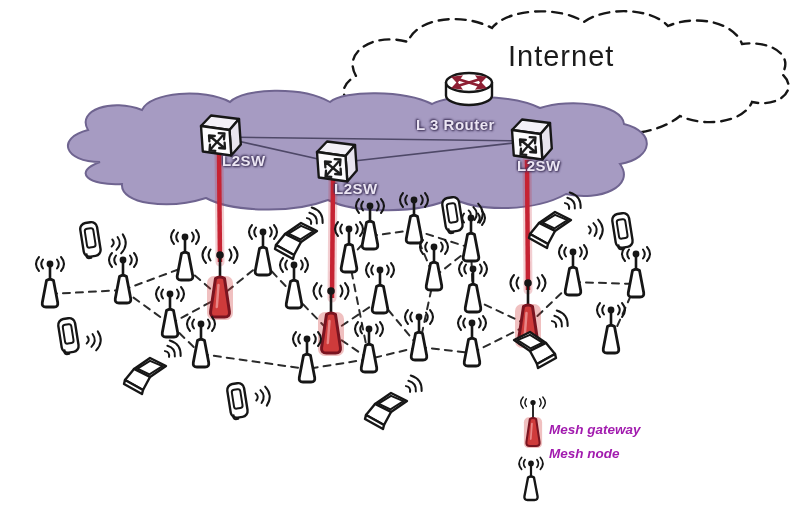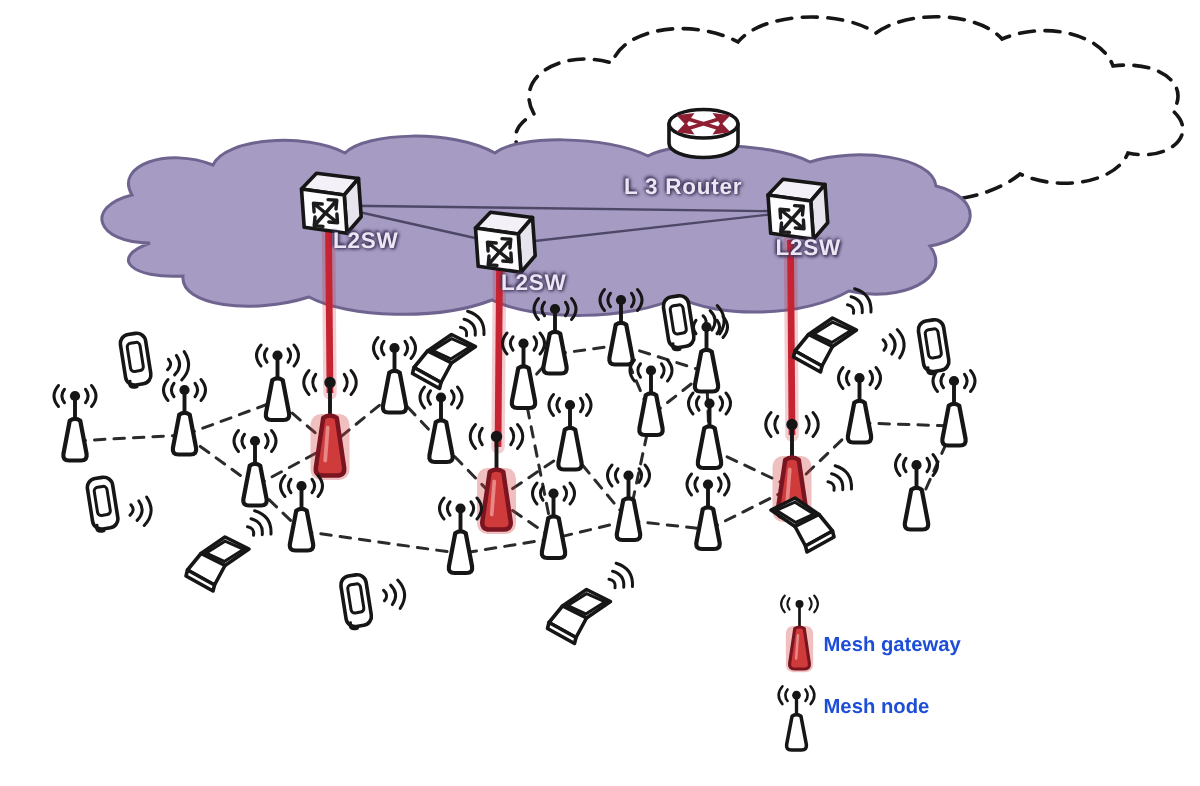--- a/index.html
+++ b/index.html
@@ -24,23 +24,23 @@
   .sw-face{stroke:#161616;stroke-width:2.4;stroke-linejoin:round;}
 
   .lbl{position:absolute;white-space:nowrap;pointer-events:none;}
   .lbl-cloudtxt{color:#ece6f4;font-weight:700;font-size:15px;letter-spacing:.5px;
       text-shadow:1px 1px 2px #42365c,-1px -1px 2px #42365c,0 0 3px #42365c;margin-left:12px;}
   .lbl-internet{left:508px;top:40px;font-size:29px;color:#1b1b1b;letter-spacing:1px;}
   .lbl-router{left:404px;top:116px;}
   .lbl-sw1{left:210px;top:152px;}
   .lbl-sw2{left:322px;top:180px;}
   .lbl-sw3{left:505px;top:157px;}
-  .lbl-legend{color:#1d4ed8;font-size:13.5px;font-weight:600;}
+  .lbl-legend{color:#a21caf;font-size:13.5px;font-weight:600;font-style:italic;}
   .lbl-legend-gw{left:549px;top:422px;}
-  .lbl-legend-node{left:549px;top:463px;}
+  .lbl-legend-node{left:549px;top:446px;}
 </style>
 </head>
 <body>
 
 <div class="stage">
   <svg id="net" width="800" height="524" viewBox="0 0 800 524">
     <defs>
       <g id="sym-node">
         <path class="ink" d="M9 5 Q3 12 9 19"></path>
         <path class="ink" d="M13 7.5 Q9.5 12 13 16.5"></path>
@@ -206,19 +206,20 @@
         <use href="#sym-waves" xlink:href="#sym-waves" transform="translate(554,324) rotate(-35) scale(1,1) translate(-2,-15)"></use>
         <use href="#sym-waves" xlink:href="#sym-waves" transform="translate(112,243) rotate(5) scale(1,1) translate(-2,-15)"></use>
         <use href="#sym-waves" xlink:href="#sym-waves" transform="translate(87,340) rotate(5) scale(1,1) translate(-2,-15)"></use>
         <use href="#sym-waves" xlink:href="#sym-waves" transform="translate(469,214) rotate(-5) scale(1,1) translate(-2,-15)"></use>
         <use href="#sym-waves" xlink:href="#sym-waves" transform="translate(256,397) rotate(-5) scale(1,1) translate(-2,-15)"></use>
         <use href="#sym-gateway" xlink:href="#sym-gateway" transform="translate(533,446) rotate(0) scale(0.7,0.7) translate(-24,-72)"></use>
         <use href="#sym-node" xlink:href="#sym-node" transform="translate(531,500) rotate(0) scale(0.85,0.85) translate(-20,-55)"></use>
       </g>
   </svg>
 
+  <div class="lbl lbl-internet">Internet</div>
   <div class="lbl lbl-cloudtxt lbl-router">L 3 Router</div>
   <div class="lbl lbl-cloudtxt lbl-sw1">L2SW</div>
   <div class="lbl lbl-cloudtxt lbl-sw2">L2SW</div>
   <div class="lbl lbl-cloudtxt lbl-sw3">L2SW</div>
   <div class="lbl lbl-legend lbl-legend-gw">Mesh gateway</div>
   <div class="lbl lbl-legend lbl-legend-node">Mesh node</div>
 </div>
 
 </body></html>

